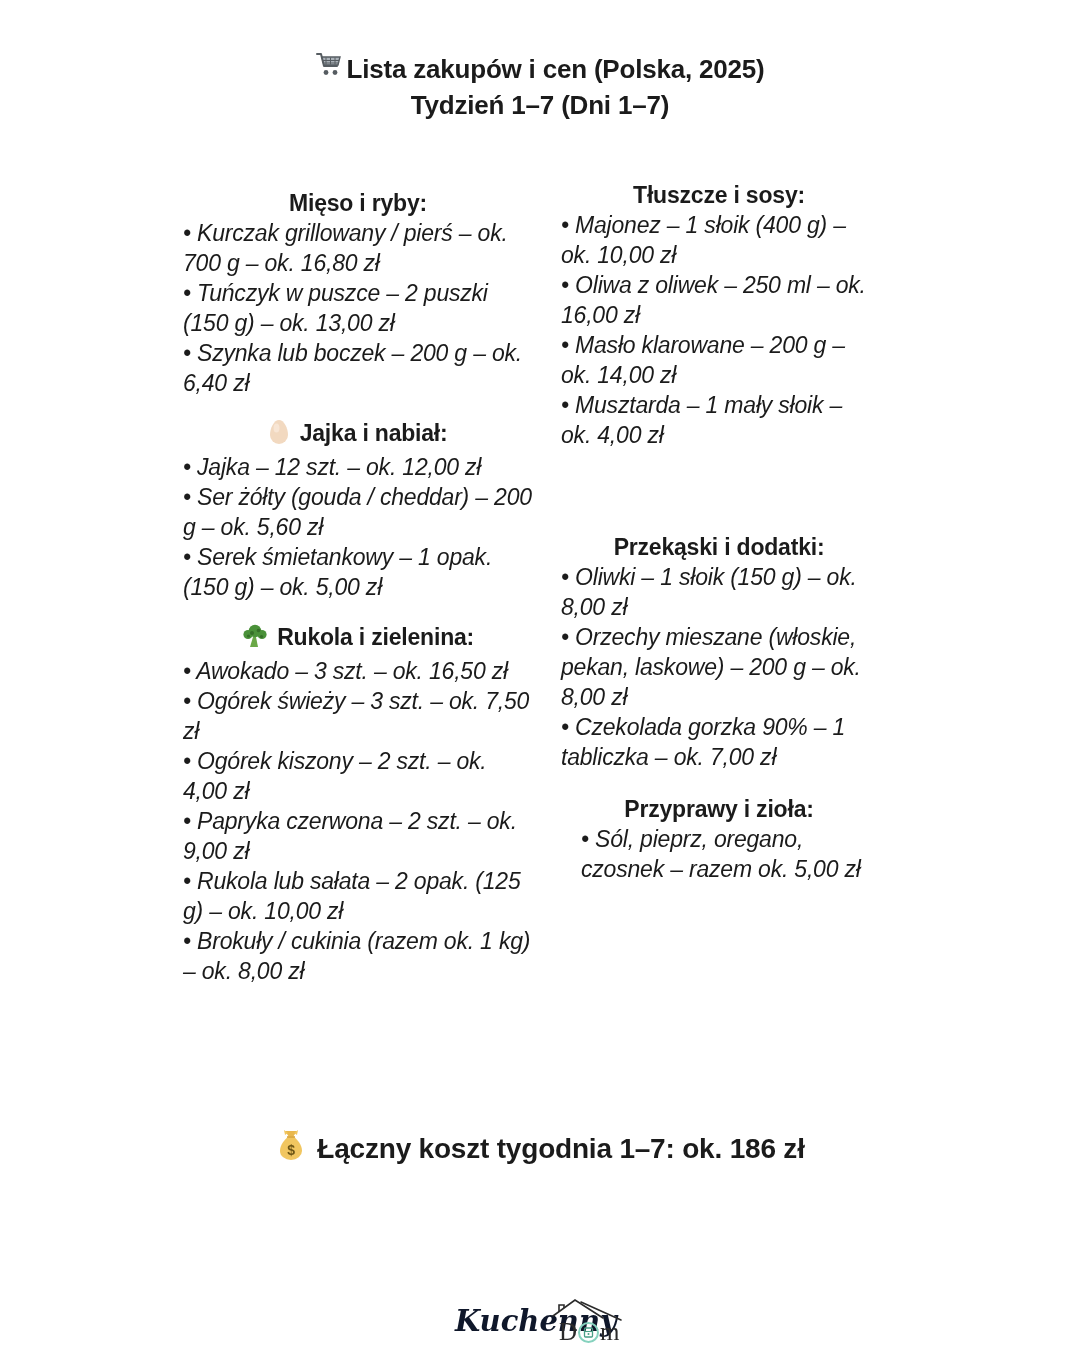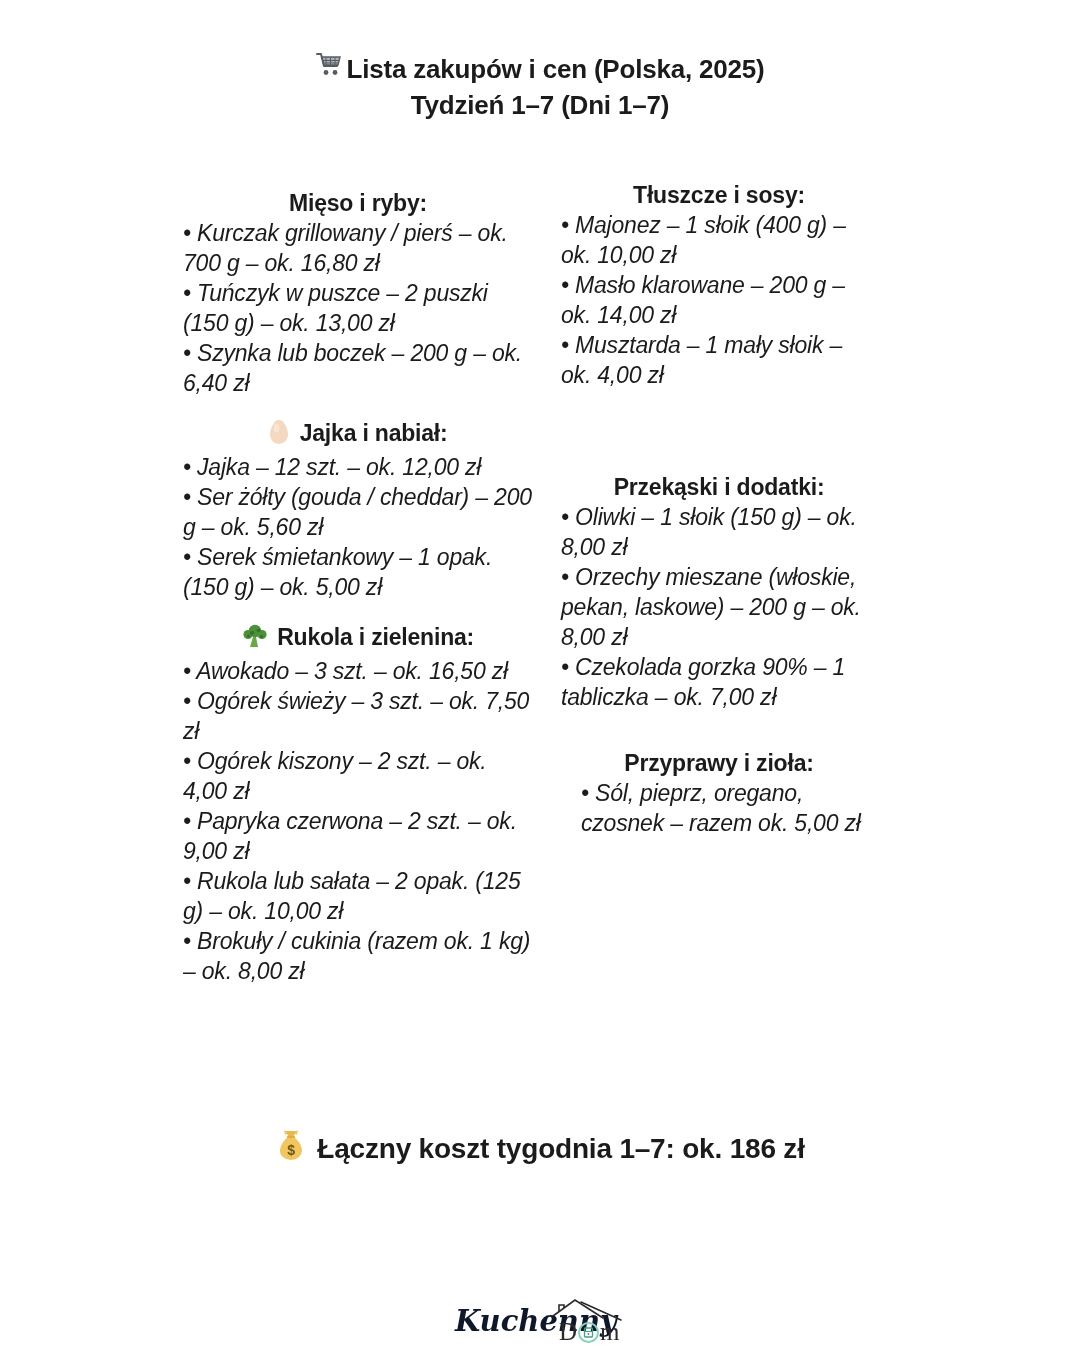--- a/index.html
+++ b/index.html
@@ -30,21 +30,21 @@
     position: absolute;
     top: 180px;
     font-size: 23px;
     line-height: 30px;
     letter-spacing: -0.2px;
   }
   .col-left  { left: 183px; width: 350px; margin-top: 8px; }
   .col-right { left: 561px; width: 316px; }
   .section { margin-bottom: 20px; }
   .col-right .section-0 { margin-bottom: 82px; }
-  .col-right .section-1 { margin-bottom: 36px; }
+  .col-right .section-1 { margin-bottom: 22px; }
   .section-header {
     font-weight: 700;
     text-align: center;
     white-space: nowrap;
   }
   .section-header .icon { margin-right: 3px; vertical-align: -4px; }
   .item { font-weight: 400; font-style: italic; }
   .col-right .section-2 .item { padding-left: 20px; }
   
   .total-line {
@@ -173,20 +173,21 @@
     </div>
   </div>
 
   <div class="col col-right">
     <div class="section section-0">
       <div class="section-header">
         <span>Tłuszcze i sosy:</span>
       </div>
       <div>
           <div class="item">• Majonez – 1 słoik (400 g) – ok. 10,00 zł</div>
+          <div class="item">• Oliwa z oliwek – 250 ml – ok. 16,00 zł</div>
           <div class="item">• Masło klarowane – 200 g – ok. 14,00 zł</div>
           <div class="item">• Musztarda – 1 mały słoik – ok. 4,00 zł</div>
         </div>
     </div>
 
     <div class="section section-1">
       <div class="section-header">
         <span>Przekąski i dodatki:</span>
       </div>
       <div>

